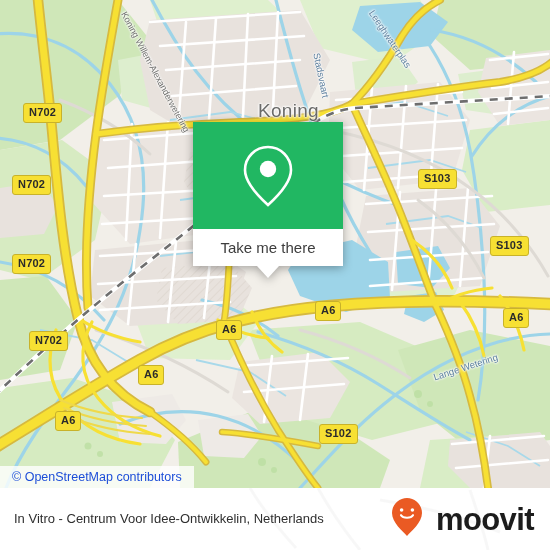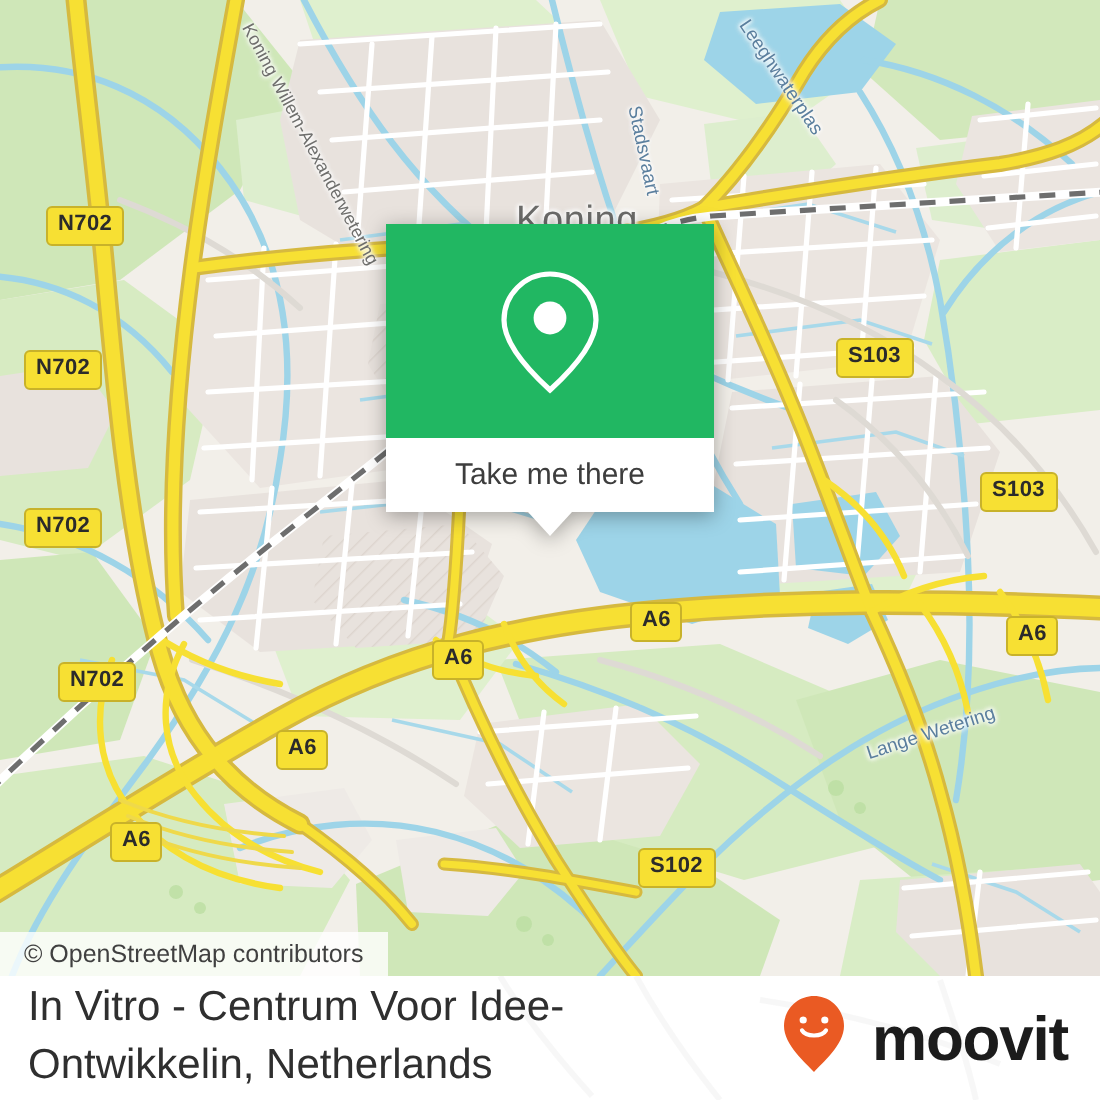--- a/index.html
+++ b/index.html
@@ -60,22 +60,22 @@
     font-weight: bold;
     line-height: 1;
     padding: 3px 5px 4px 5px;
     font-family: Liberation Sans, sans-serif;
     letter-spacing: 0.2px;
   }
 
   
   #popup {
     position: absolute;
-    left: 193px; top: 112px;
-    width: 164px;
+    left: 193px; top: 122px;
+    width: 150px;
     filter: drop-shadow(0 2px 5px rgba(0,0,0,0.33));
   }
   #popup-body {
     background: #21b762;
     height: 107px;
     display: flex;
     align-items: center;
     justify-content: center;
   }
   #popup-action {
@@ -100,21 +100,21 @@
 
   
   #attribution {
     position: absolute;
     left: 0; top: 466px;
     height: 22px;
     padding: 0 12px 0 12px;
     display: flex;
     align-items: center;
     background: rgba(255,255,255,0.80);
-    color: #404040;
+    color: #1d4ed8;
     font-size: 12.5px;
   }
 
   
   #footer {
     position: absolute;
     left: 0; top: 488px;
     width: 550px; height: 62px;
     background: #ffffff;
     display: flex;
@@ -126,21 +126,21 @@
   #footer-watermark {
     position: absolute;
     left: 0; top: -488px;
     width: 550px; height: 550px;
     opacity: 0.10;
     pointer-events: none;
   }
   #footer-title {
     position: relative;
     color: #2f2f2f;
-    font-size: 21px;
+    font-size: 13px;
     line-height: 1.38;
     max-width: 370px;
   }
   #brand {
     position: relative;
     display: flex;
     align-items: center;
     gap: 14px;
   }
   #brand-wordmark {

